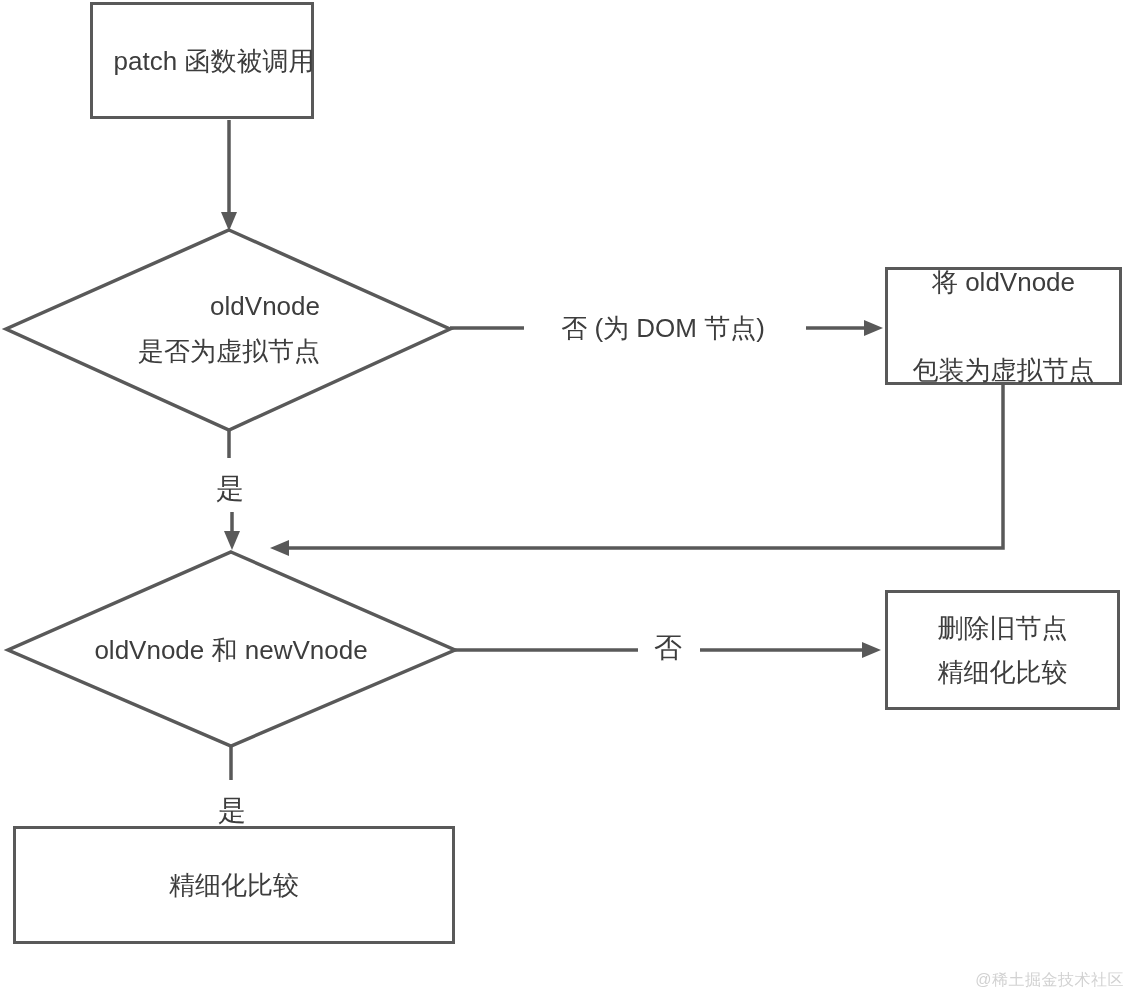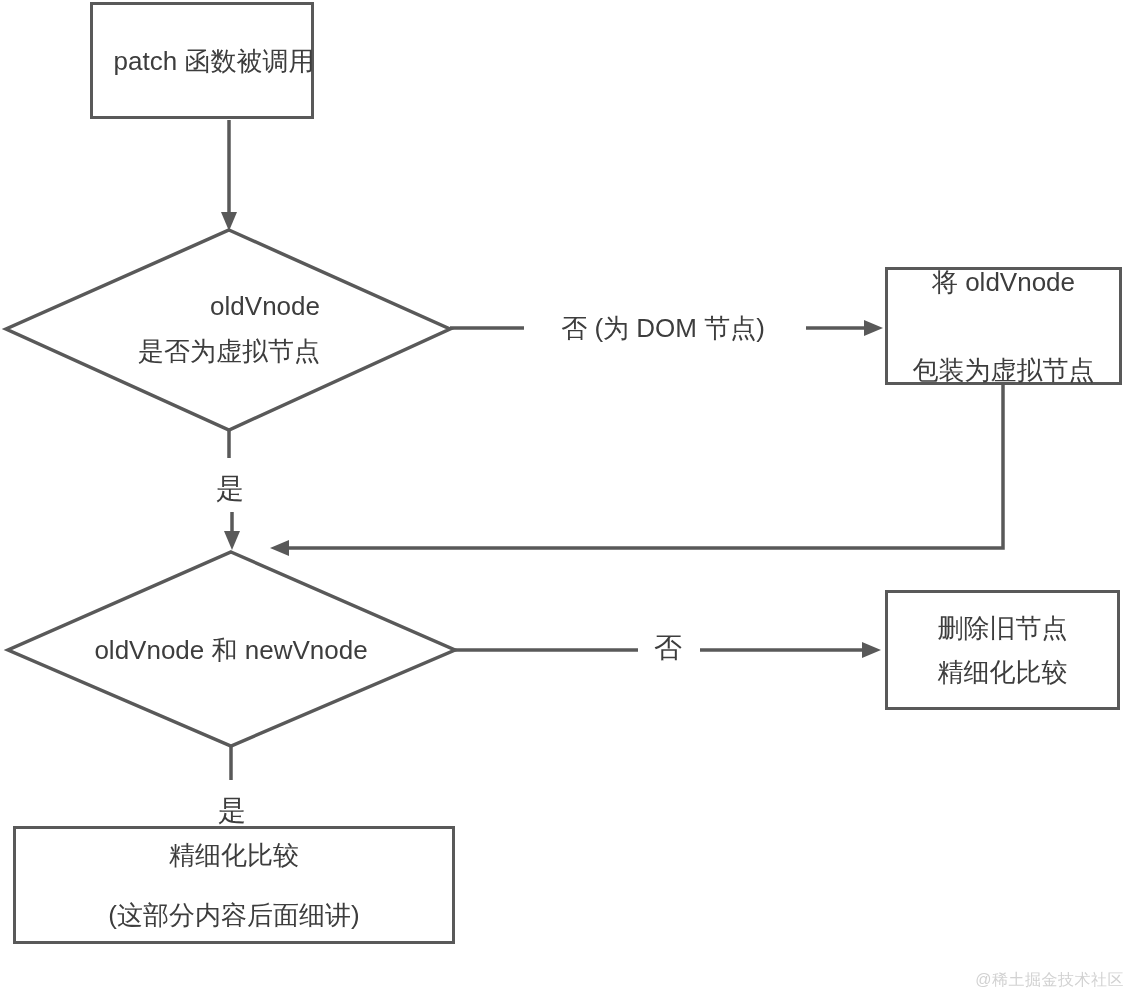--- a/index.html
+++ b/index.html
@@ -121,21 +121,20 @@
     <div>oldVnode 和 newVnode</div>
   </div>
 
   <div class="node rect" style="left:885px; top:590px; width:235px; height:120px;">
     <div>删除旧节点</div>
     <div>精细化比较</div>
   </div>
 
   <div class="node rect" style="left:13px; top:826px; width:442px; height:118px;gap:16px;">
     <div>精细化比较</div>
-    <div>(这部分内容后面细讲)</div>
   </div>
 
   <div class="edge-label" style="left:663px; top:328px;">否 (为 DOM 节点)</div>
   <div class="edge-label small" style="left:230px; top:489px;">是</div>
   <div class="edge-label small" style="left:668px; top:648px;">否</div>
   <div class="edge-label small" style="left:232px; top:811px;">是</div>
 
   <div class="watermark">@稀土掘金技术社区</div>
 
 </div>

